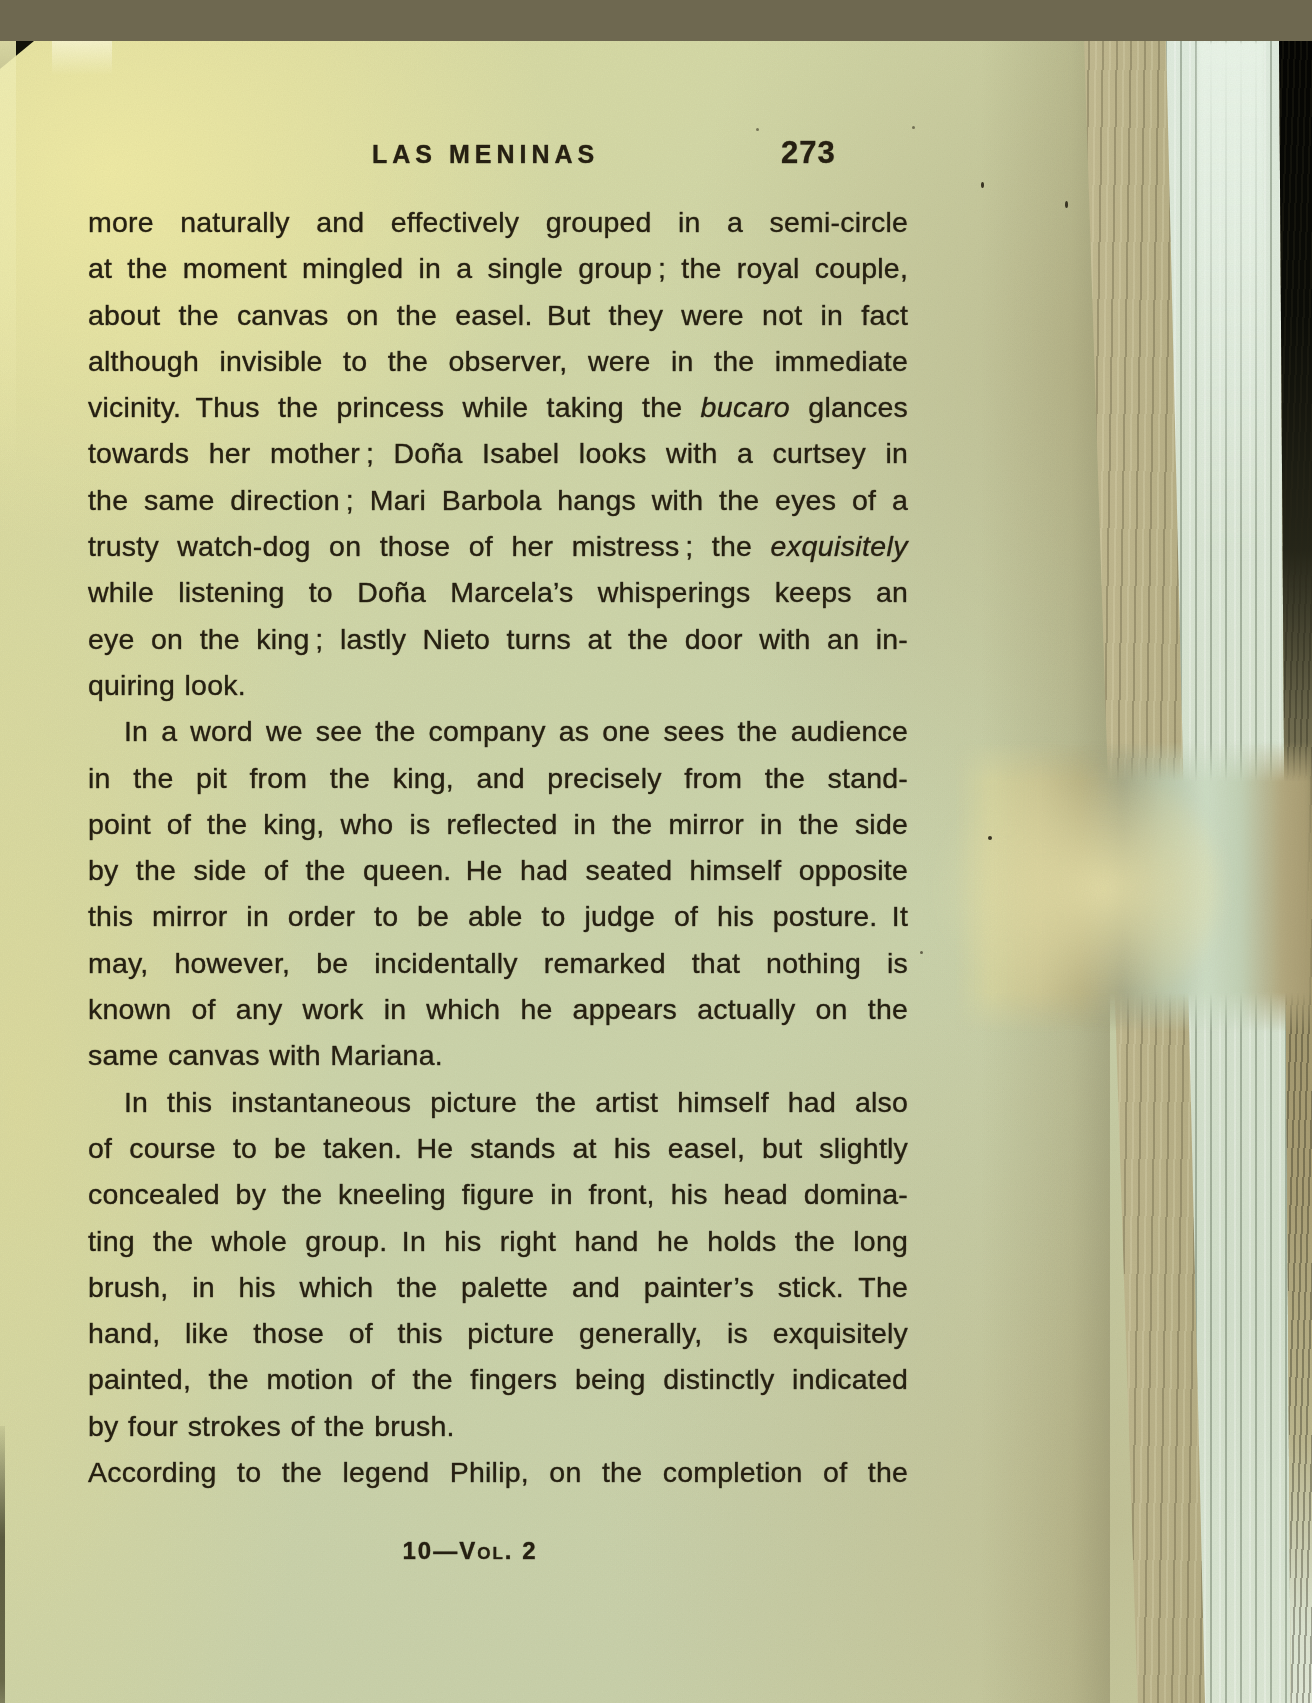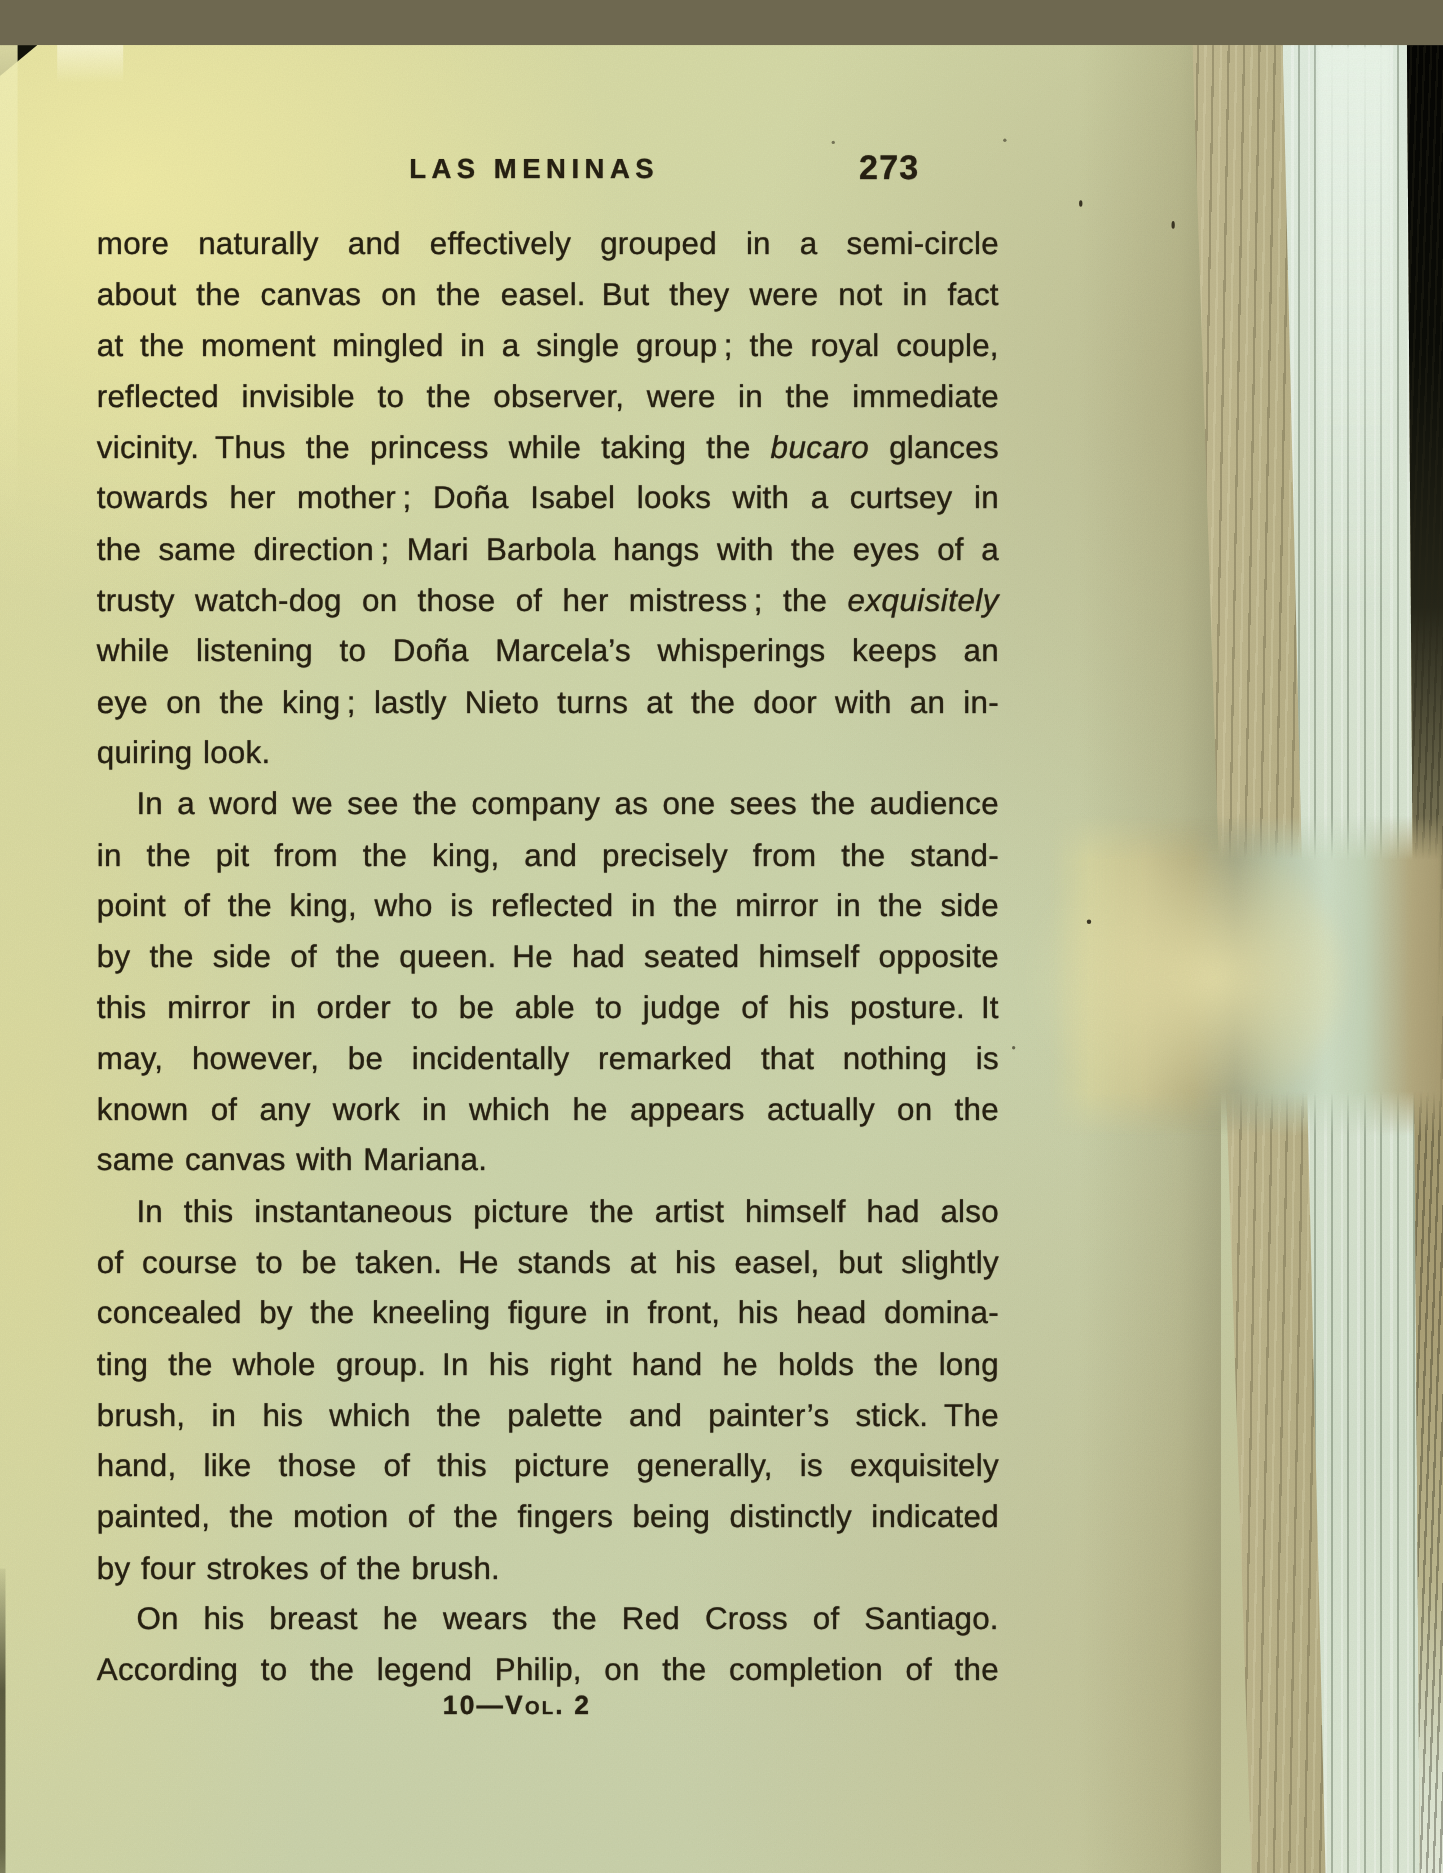--- a/index.html
+++ b/index.html
@@ -147,23 +147,23 @@
   <div class="speck" style="left:1065px;top:160px;width:3px;height:7px"></div>
   <div class="speck" style="left:756px;top:87px;width:3px;height:3px;opacity:.6"></div>
   <div class="speck" style="left:912px;top:85px;width:3px;height:3px;opacity:.6"></div>
   <div class="speck" style="left:920px;top:910px;width:3px;height:3px;opacity:.7"></div>
 
   <div class="running-title ink">LAS MENINAS</div>
   <div class="page-number ink">273</div>
 
   <div class="text-body ink">
       <div class="line"><span>more naturally and effectively grouped in a semi-circle</span></div>
+      <div class="line"><span>at the moment mingled in a single group ; the royal couple,</span></div>
       <div class="line"><span>about the canvas on the easel. But they were not in fact</span></div>
-      <div class="line"><span>at the moment mingled in a single group ; the royal couple,</span></div>
-      <div class="line"><span>reflected invisible to the observer, were in the immediate</span></div>
+      <div class="line"><span>although invisible to the observer, were in the immediate</span></div>
       <div class="line"><span>vicinity. Thus the princess while taking the </span><i>bucaro</i><span> glances</span></div>
       <div class="line"><span>towards her mother ; Doña Isabel looks with a curtsey in</span></div>
       <div class="line"><span>the same direction ; Mari Barbola hangs with the eyes of a</span></div>
       <div class="line"><span>trusty watch-dog on those of her mistress ; the </span><i>exquisitely</i><span></span></div>
       <div class="line"><span>while listening to Doña Marcela’s whisperings keeps an</span></div>
       <div class="line"><span>eye on the king ; lastly Nieto turns at the door with an in-</span></div>
       <div class="line para-end"><span>quiring look.</span></div>
       <div class="line indent"><span>In a word we see the company as one sees the audience</span></div>
       <div class="line"><span>in the pit from the king, and precisely from the stand-</span></div>
       <div class="line"><span>point of the king, who is reflected in the mirror in the side</span></div>
@@ -173,21 +173,20 @@
       <div class="line"><span>known of any work in which he appears actually on the</span></div>
       <div class="line para-end"><span>same canvas with Mariana.</span></div>
       <div class="line indent"><span>In this instantaneous picture the artist himself had also</span></div>
       <div class="line"><span>of course to be taken. He stands at his easel, but slightly</span></div>
       <div class="line"><span>concealed by the kneeling figure in front, his head domina-</span></div>
       <div class="line"><span>ting the whole group. In his right hand he holds the long</span></div>
       <div class="line"><span>brush, in his which the palette and painter’s stick. The</span></div>
       <div class="line"><span>hand, like those of this picture generally, is exquisitely</span></div>
       <div class="line"><span>painted, the motion of the fingers being distinctly indicated</span></div>
       <div class="line para-end"><span>by four strokes of the brush.</span></div>
-      <div class="line indent"><span>On his breast he wears the Red Cross of Santiago.</span></div>
       <div class="line"><span>According to the legend Philip, on the completion of the</span></div>
     </div>
 
   <div class="page-footer ink">10—Vol. 2</div>
 
   <svg class="grain" xmlns="http://www.w3.org/2000/svg">
     <filter id="grainF">
         <feTurbulence type="fractalNoise" baseFrequency="0.85" numOctaves="2" stitchTiles="stitch"></feTurbulence>
         <feColorMatrix type="matrix" values="0 0 0 0 0.15  0 0 0 0 0.13  0 0 0 0 0.08  0 0 0 0.9 0"></feColorMatrix>
       </filter>

